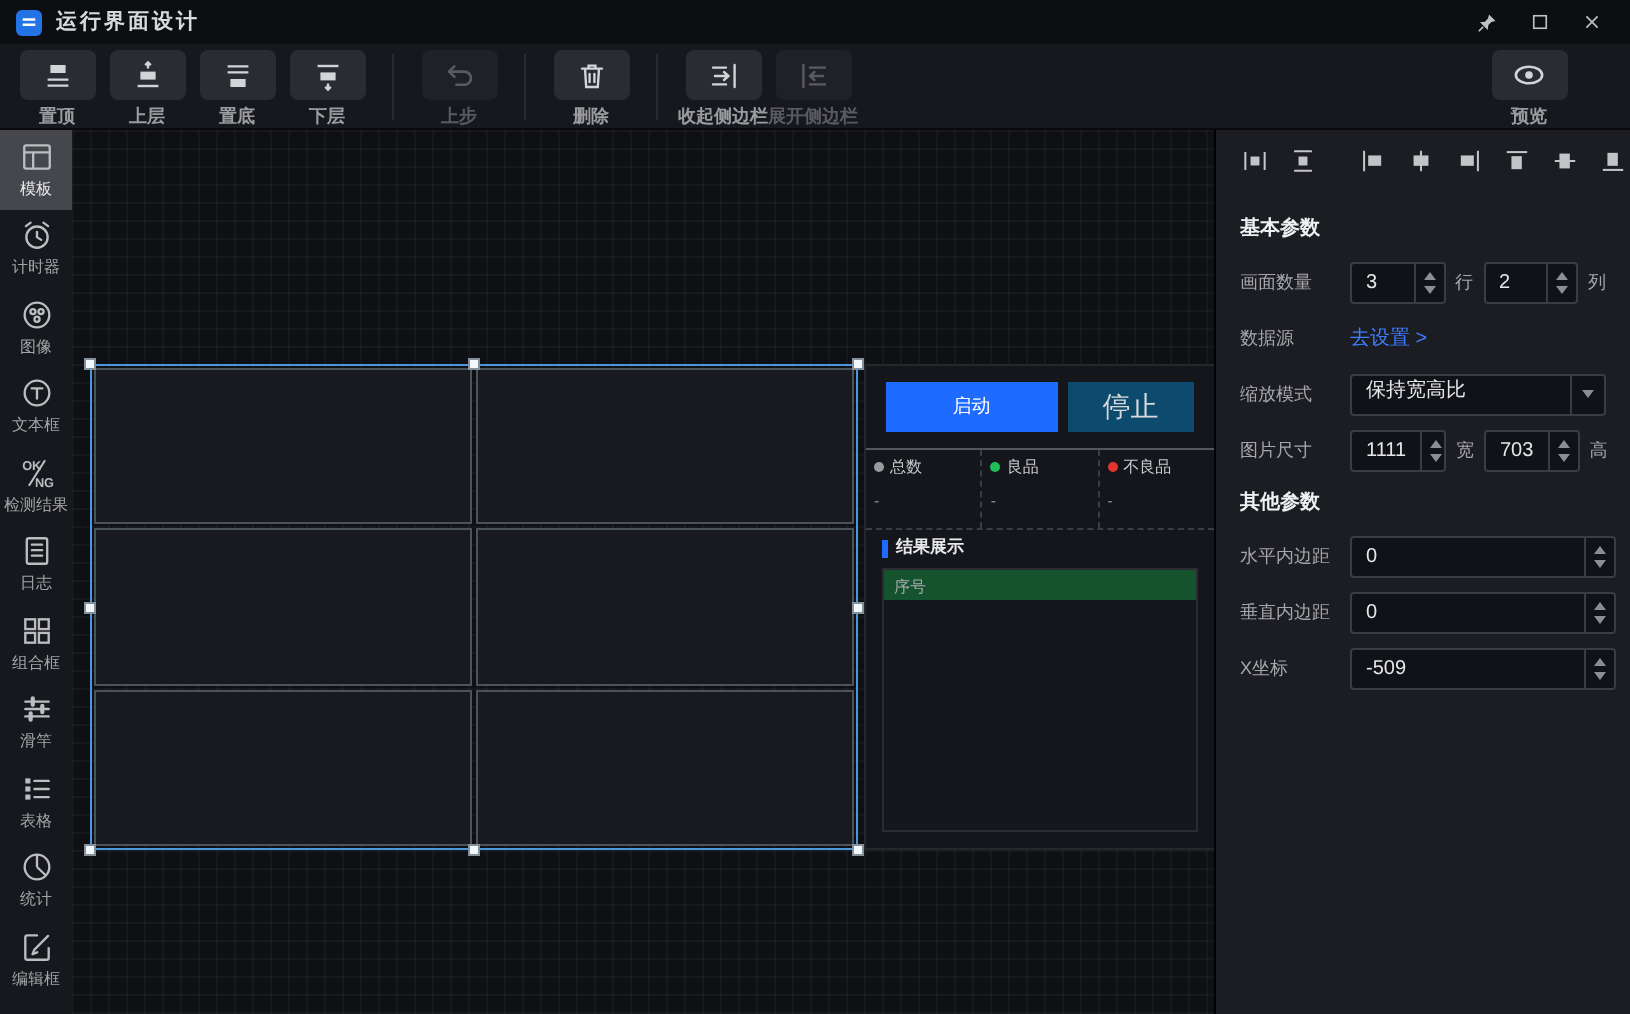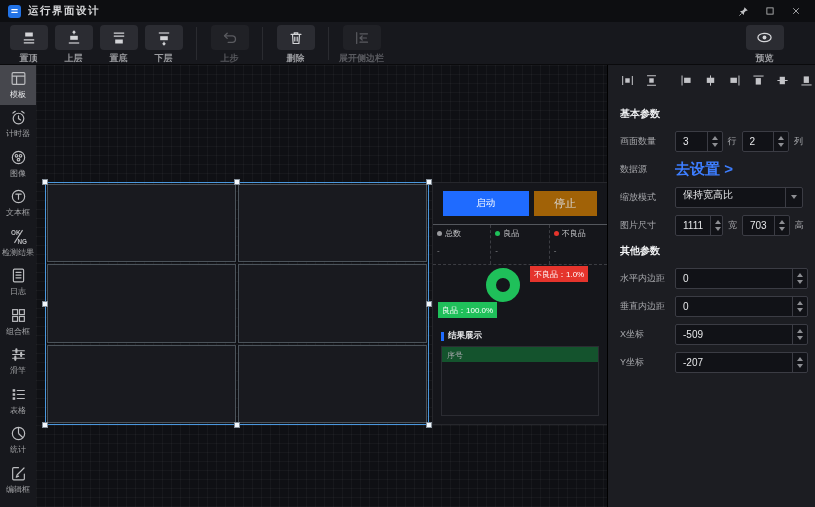--- a/index.html
+++ b/index.html
@@ -46,21 +46,21 @@
   .cell { background:#191a1f; border:1px solid #4b535a; }
   .handle { position:absolute; width:6px; height:6px; background:#f2f7fc; border:1px solid #86909a; z-index:3; }
   .h-nw{left:-4px;top:-4px}.h-n{left:50%;margin-left:-3px;top:-4px}.h-ne{right:-4px;top:-4px}
   .h-w{left:-4px;top:50%;margin-top:-3px}.h-e{right:-4px;top:50%;margin-top:-3px}
   .h-sw{left:-4px;bottom:-4px}.h-s{left:50%;margin-left:-3px;bottom:-4px}.h-se{right:-4px;bottom:-4px}
 
   
   .widget { position:absolute; left:396px; top:117px; width:176px; height:243px; background:#15161b; border:1px solid #26272c; display:flex; flex-direction:column; z-index:2; }
   .w-btns { display:flex; gap:5px; margin:8px 10px 0; height:25px; flex-shrink:0; }
   .btn-start { flex:1.35; background:#1f6bff; color:#fff; font-size:9.5px; display:flex; align-items:center; justify-content:center; cursor:pointer; }
-  .btn-stop { flex:1; background:#a16207; color:#d8d9db; font-size:11px; display:flex; align-items:center; justify-content:center; cursor:pointer; }
+  .btn-stop { flex:1; background:#0c4a6e; color:#d8d9db; font-size:14px; display:flex; align-items:center; justify-content:center; cursor:pointer; }
   .w-stats { margin-top:8px; border-top:1px solid #54575d; border-bottom:1px dashed #3c3d43; display:flex; height:41px; flex-shrink:0; }
   .stat-col { flex:1; padding:3px 4px; display:flex; flex-direction:column; min-width:0; }
   .stat-col + .stat-col { border-left:1px dashed #3c3d43; }
   .stat-head { display:flex; align-items:center; gap:3px; font-size:8px; color:#c7c8cb; white-space:nowrap; }
   .dot { width:5px; height:5px; border-radius:50%; flex-shrink:0; }
   .dot-total { background:#9a9b9f; } .dot-good { background:#1fc05a; } .dot-bad { background:#e5342c; }
   .stat-val { font-size:8px; color:#8e8f93; margin-top:7px; }
   .w-chart { position:relative; height:62px; flex-shrink:0; }
   .donut { position:absolute; left:53px; top:3px; width:34px; height:34px; border:10px solid #1fc05a; border-radius:50%; }
   .badge-bad { position:absolute; left:97px; top:1px; background:#e5342c; color:#fff; font-size:8px; padding:2.5px 4px; white-space:nowrap; }
@@ -84,21 +84,21 @@
   .p-row { display:flex; align-items:center; margin-bottom:6px; height:22px; }
   .p-label { width:55px; font-size:9px; color:#a6a7ab; flex-shrink:0; }
   .num { display:flex; background:#111217; border:1px solid #3b3c44; border-radius:2px; height:21px; align-items:stretch; }
   .num .val { font-size:10px; color:#e6e7e9; padding:0 7px; display:flex; align-items:center; flex:1; }
   .spin { width:15px; border-left:1px solid #3b3c44; display:flex; flex-direction:column; align-items:center; justify-content:center; gap:3px; cursor:pointer; flex-shrink:0; }
   .tri-up { width:0; height:0; border-left:3.5px solid transparent; border-right:3.5px solid transparent; border-bottom:4px solid #8d8e93; }
   .tri-dn { width:0; height:0; border-left:3.5px solid transparent; border-right:3.5px solid transparent; border-top:4px solid #8d8e93; }
   .num.small { width:48px; }
   .num.wide { flex:1; max-width:143px; }
   .unit { font-size:9px; color:#a6a7ab; margin:0 5px; }
-  .link { font-size:15px; color:#3d7eff; cursor:pointer;font-weight:bold; }
+  .link { font-size:10px; color:#3d7eff; cursor:pointer; }
   .select { display:flex; width:128px; background:#111217; border:1px solid #3b3c44; border-radius:2px; height:21px; align-items:flex-start; cursor:pointer;gap:24px; }
   .select .val { flex:1; font-size:10px; color:#e6e7e9; padding:0 7px; }
   .select .chev { width:17px; border-left:1px solid #3b3c44; height:100%; display:flex; align-items:center; justify-content:center; }
   svg { display:block; }
 </style>
 </head>
 <body>
 
 <div class="app">
 
@@ -192,20 +192,28 @@
       <span class="tb-ic">
         <svg width="16" height="16" viewBox="0 0 16 16" fill="none" stroke="currentColor" stroke-width="1.2" stroke-linecap="round">
             <path d="M3 4.3h10M6.3 4.3V2.8h3.4v1.5M4.5 4.3l.6 9.2h5.8l.6-9.2M6.8 7v4M9.2 7v4"></path>
           </svg>
       </span>
       <span class="tb-label">删除</span>
     </div>
 
     <div class="tb-sep"></div>
 
+    <div class="tb-btn">
+      <span class="tb-ic">
+        <svg width="16" height="16" viewBox="0 0 16 16" fill="none" stroke="currentColor" stroke-width="1.2" stroke-linecap="round">
+            <path d="M13.3 2.5v11M2.5 3.8h6.5M2.5 12.2h6.5M3.5 8h6.5M8 6l2.2 2L8 10"></path>
+          </svg>
+      </span>
+      <span class="tb-label">收起侧边栏</span>
+    </div>
 
     <div class="tb-btn disabled">
       <span class="tb-ic">
         <svg width="16" height="16" viewBox="0 0 16 16" fill="none" stroke="currentColor" stroke-width="1.2" stroke-linecap="round">
             <path d="M2.7 2.5v11M6 3.8h7.5M6 12.2h7.5M12.5 8H6M8.2 6L6 8l2.2 2"></path>
           </svg>
       </span>
       <span class="tb-label">展开侧边栏</span>
     </div>
 
@@ -393,25 +401,20 @@
             <span class="stat-val">-</span>
           </div>
           <div class="stat-col">
             <span class="stat-head">
                 <span class="dot dot-bad"></span>
                 <span>不良品</span>
               </span>
             <span class="stat-val">-</span>
           </div>
         </div>
-        <div class="w-chart">
-          <div class="donut"></div>
-          <span class="badge-bad">不良品：1.0%</span>
-          <span class="badge-good">良品：100.0%</span>
-        </div>
         <div class="w-section">
           <span class="w-bar"></span>
           <span class="w-sec-title">结果展示</span>
         </div>
         <div class="w-table">
           <div class="w-thead">序号</div>
           <div class="w-tbody"></div>
         </div>
       </div>
     </div>
@@ -558,27 +561,17 @@
           <span class="p-label">X坐标</span>
           <div class="num wide">
             <span class="val">-509</span>
             <span class="spin">
                 <span class="tri-up"></span>
                 <span class="tri-dn"></span>
               </span>
           </div>
         </div>
 
-        <div class="p-row">
-          <span class="p-label">Y坐标</span>
-          <div class="num wide">
-            <span class="val">-207</span>
-            <span class="spin">
-                <span class="tri-up"></span>
-                <span class="tri-dn"></span>
-              </span>
-          </div>
-        </div>
 
       </div>
     </div>
   </div>
 </div>
 
 </body></html>

